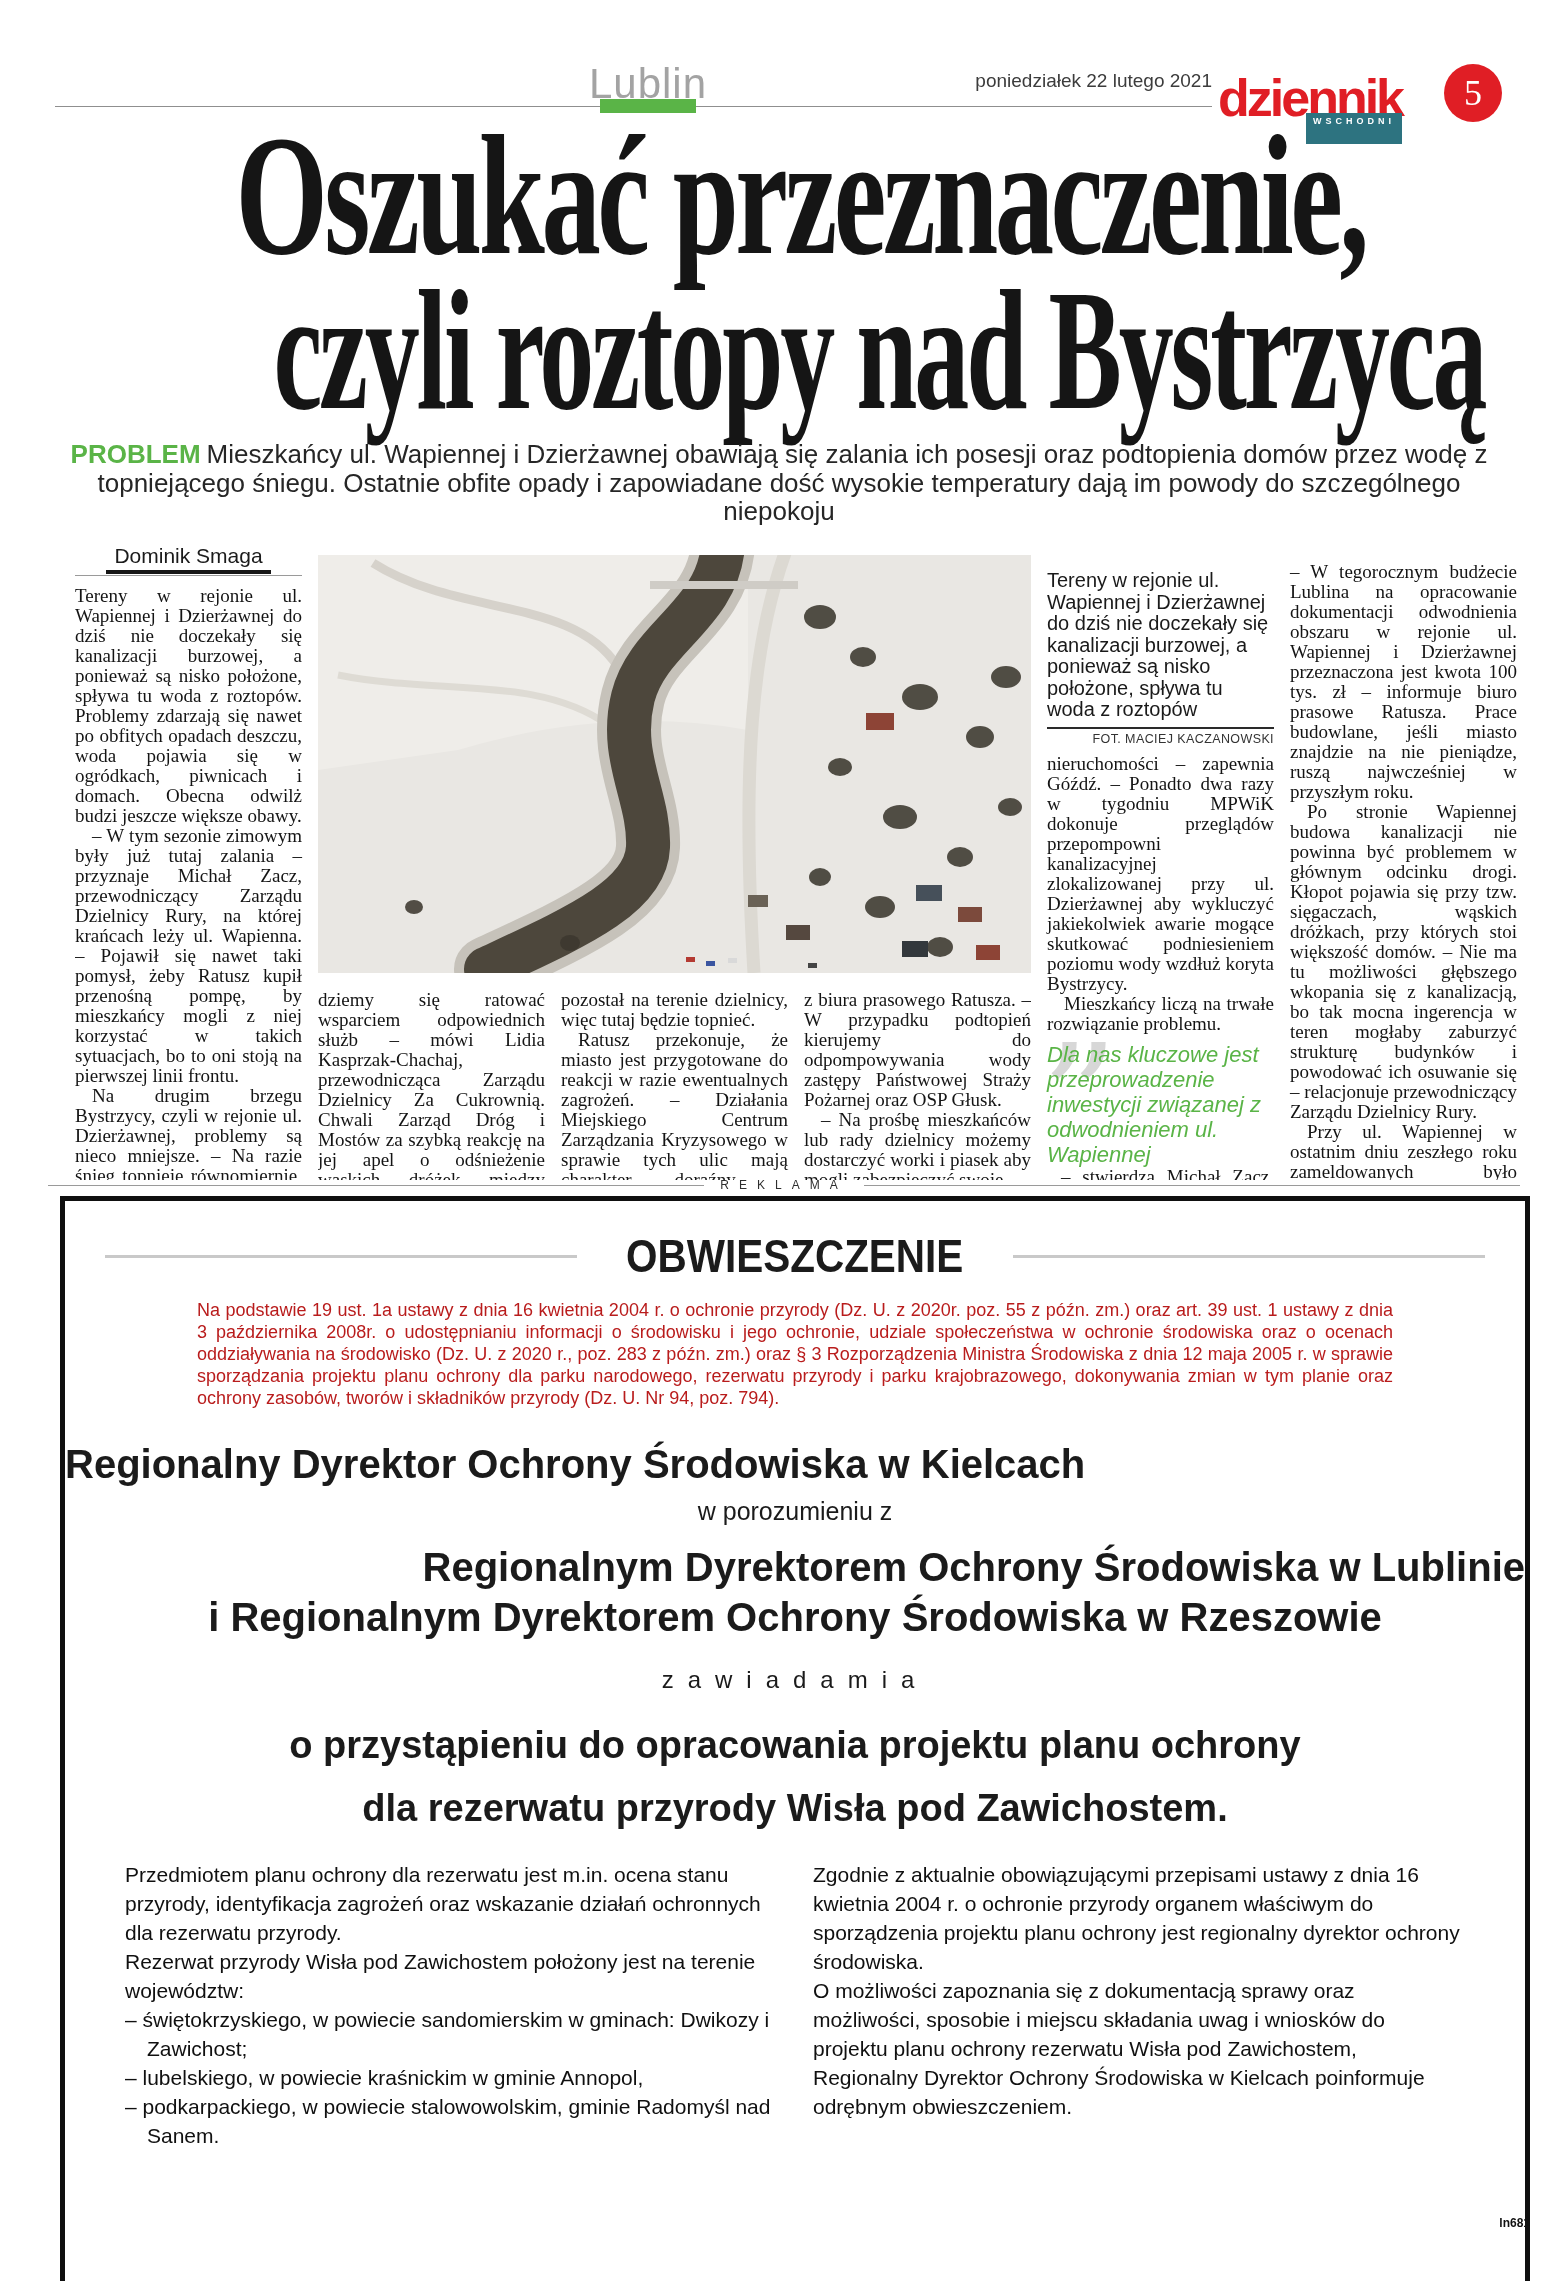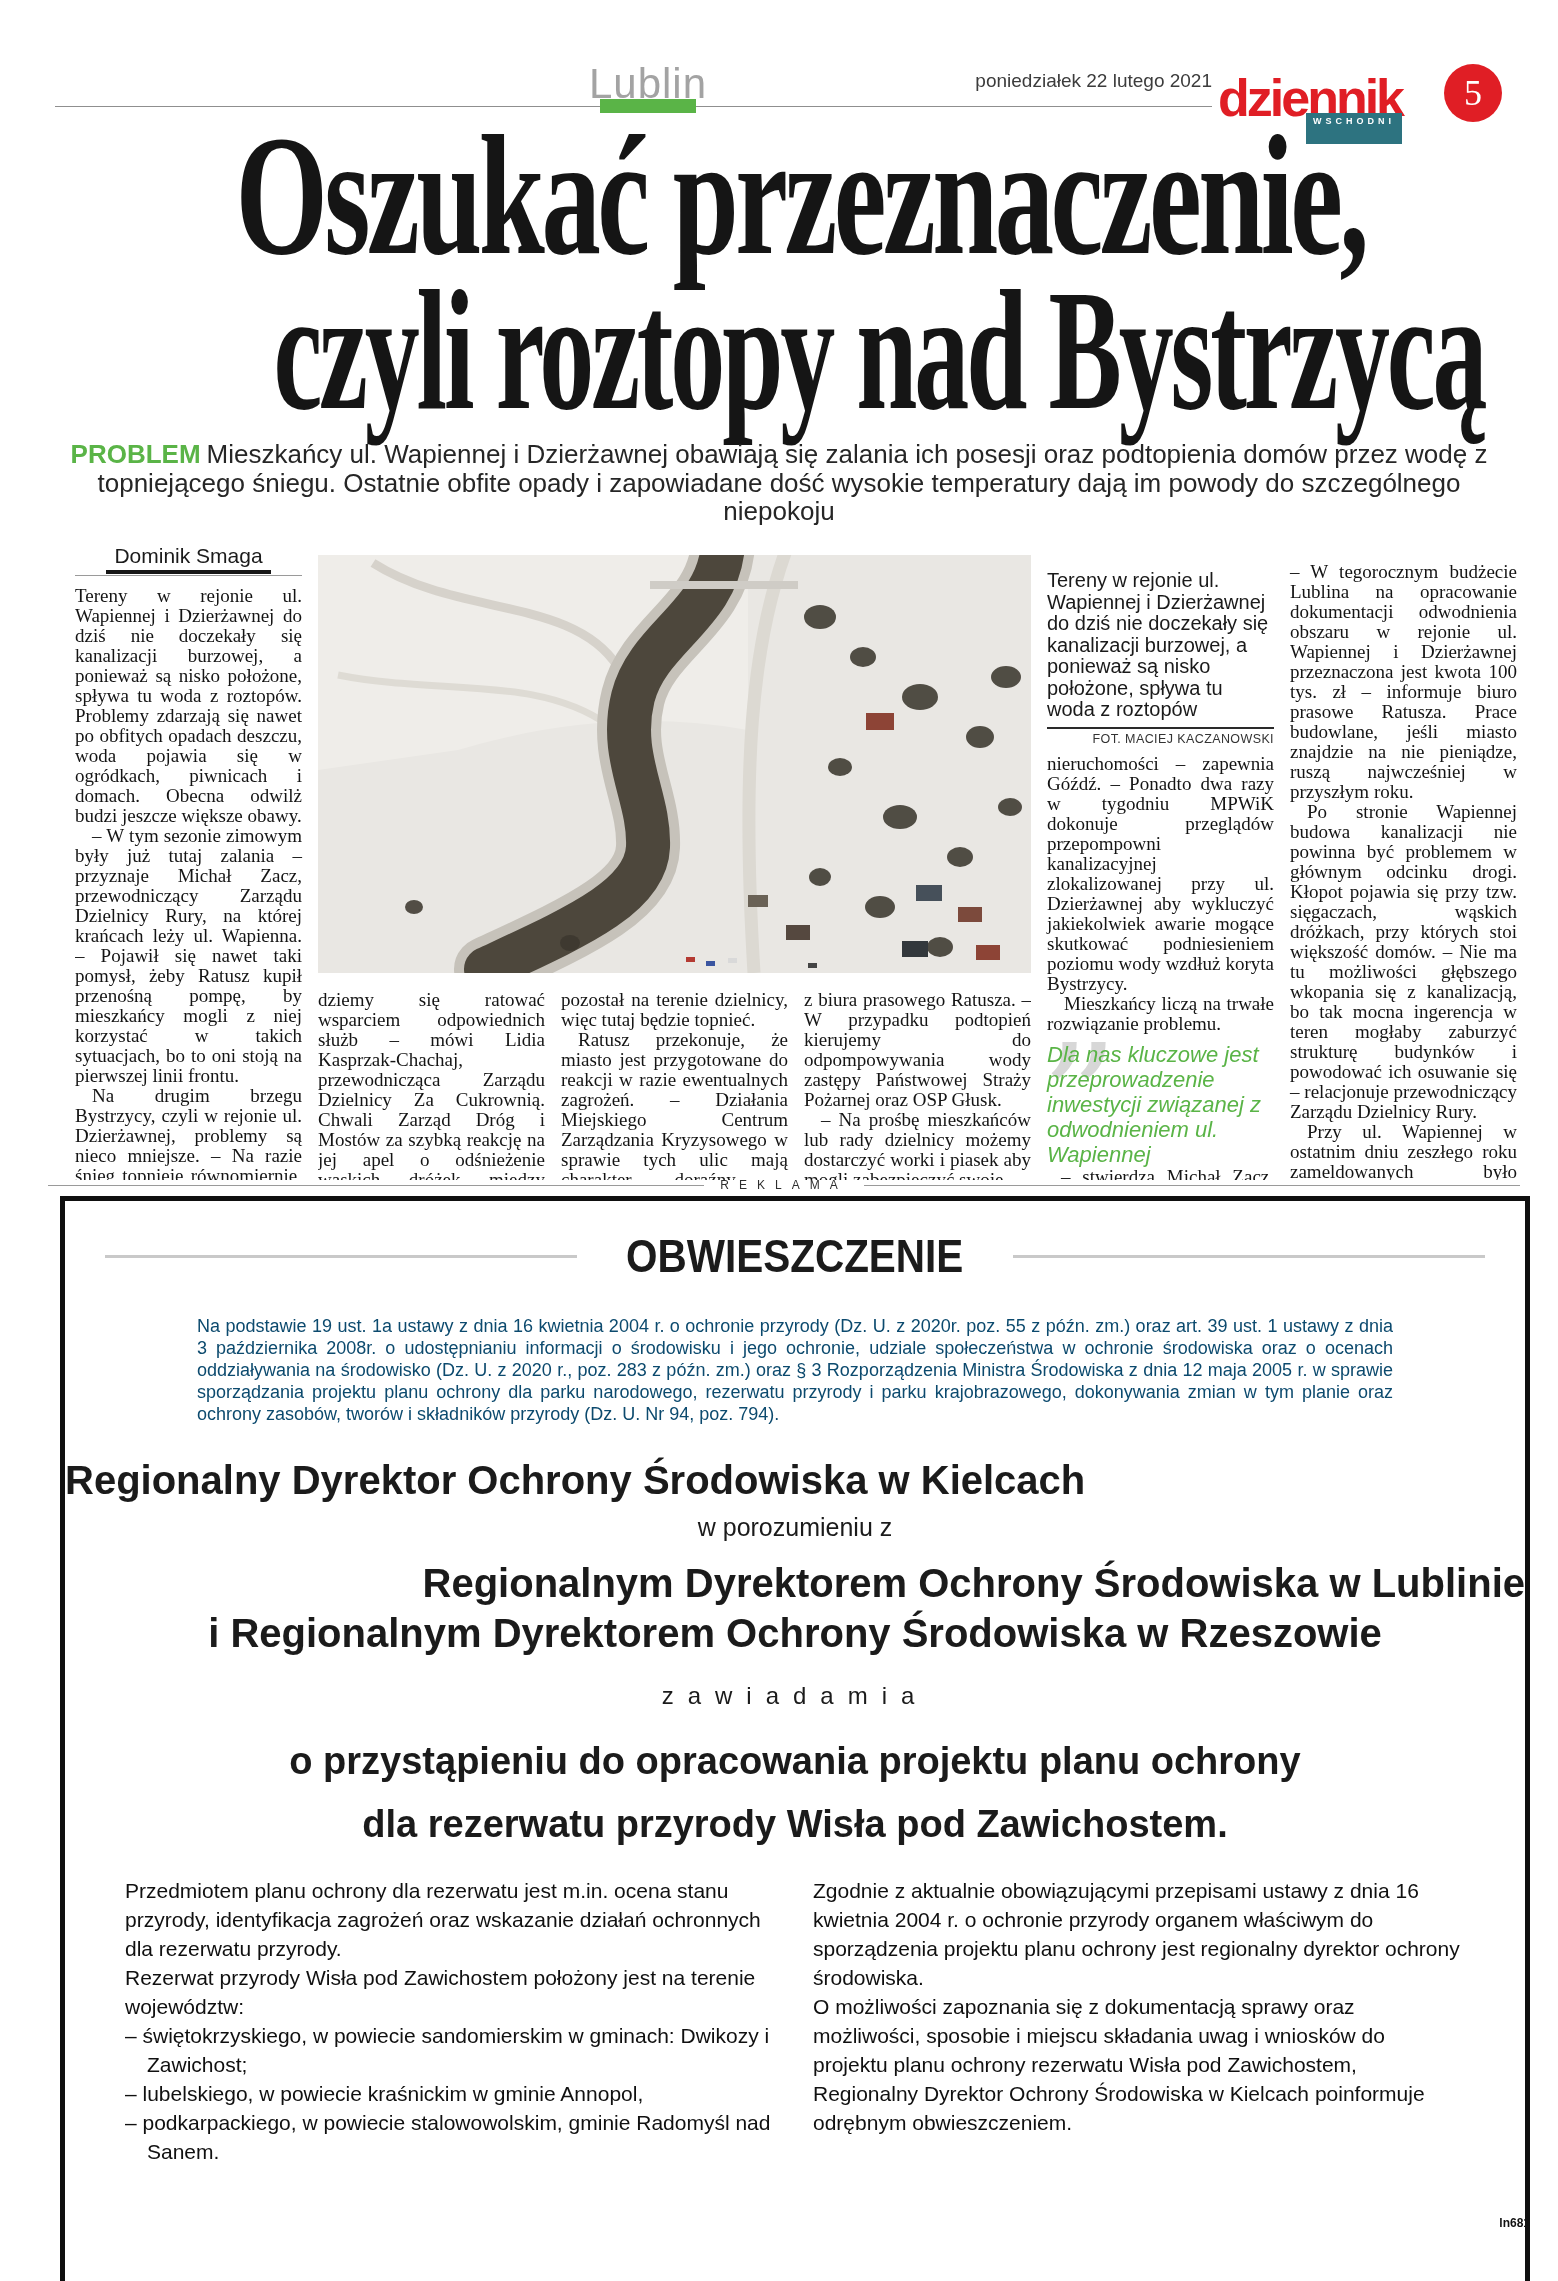--- a/index.html
+++ b/index.html
@@ -63,21 +63,21 @@
   
   .reklama{position:absolute; top:1178px; left:48px; width:1472px; display:flex; align-items:center; gap:16px;}
   .reklama .line{flex:1; height:1px; background:#9a9a9a;}
   .reklama .lbl{font-size:12px; letter-spacing:10px; color:#2e2e2e;}
   
   .box{position:absolute; top:1196px; left:60px; width:1470px; height:1272px;
     border:5px solid #0f0f0f; box-sizing:border-box; background:#fff;}
   .box-title-row{display:flex; align-items:center; gap:26px; margin:28px 40px 0;}
   .box-title-row .gline{flex:1; height:3px; background:#c9c9c9;}
   .box-title{font-size:46px; font-weight:bold; letter-spacing:0; display:inline-block; transform:scaleX(.88);}
-  .legal{margin:32px 132px 0; font-size:18px; line-height:22px; text-align:justify; color:#0c4a6e;}
+  .legal{margin:16px 132px 0; font-size:18px; line-height:22px; text-align:justify; color:#b91c1c;}
   .a-h1{margin-top:32px; font-size:40px; font-weight:bold; line-height:46px;}
   .a-sub{margin-top:10px; text-align:center; font-size:25px;}
   .a-h2{margin-top:18px; text-align:right; font-size:40px; font-weight:bold; line-height:46px;}
   .a-h3{margin-top:4px; text-align:center; font-size:40px; font-weight:bold; line-height:46px;}
   .a-word{margin-top:26px; text-align:center; font-size:24px; letter-spacing:14px;}
   .a-subject1{margin-top:30px; text-align:center; font-size:38px; font-weight:bold;}
   .a-subject2{margin-top:20px; text-align:center; font-size:38px; font-weight:bold;}
   .a-cols{display:flex; gap:36px; margin:30px 60px 0; font-size:21px; line-height:29px; color:#101010;}
   .a-col{flex:1;}
   .a-col p{margin:0;}

